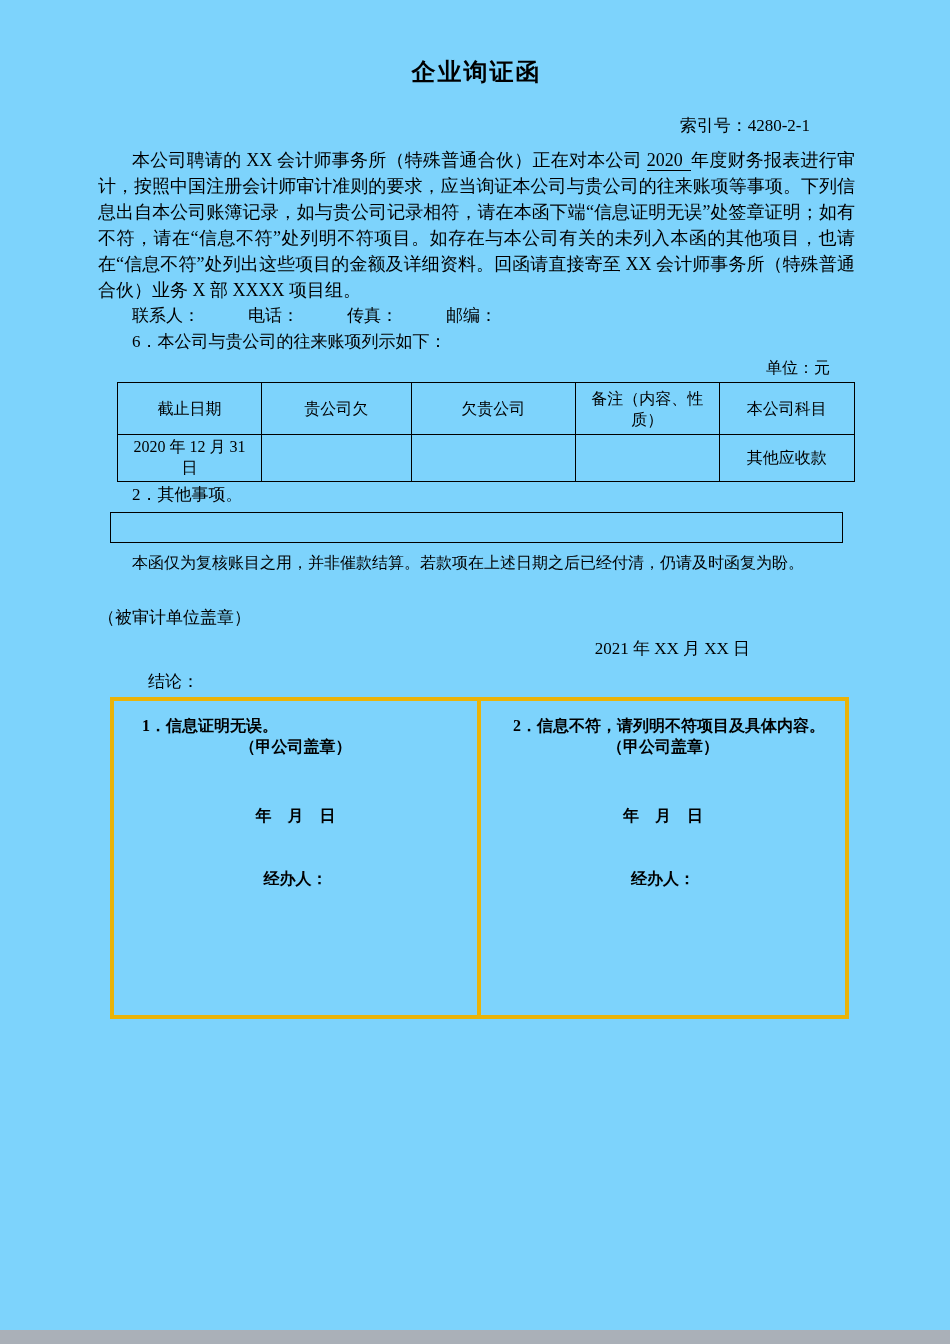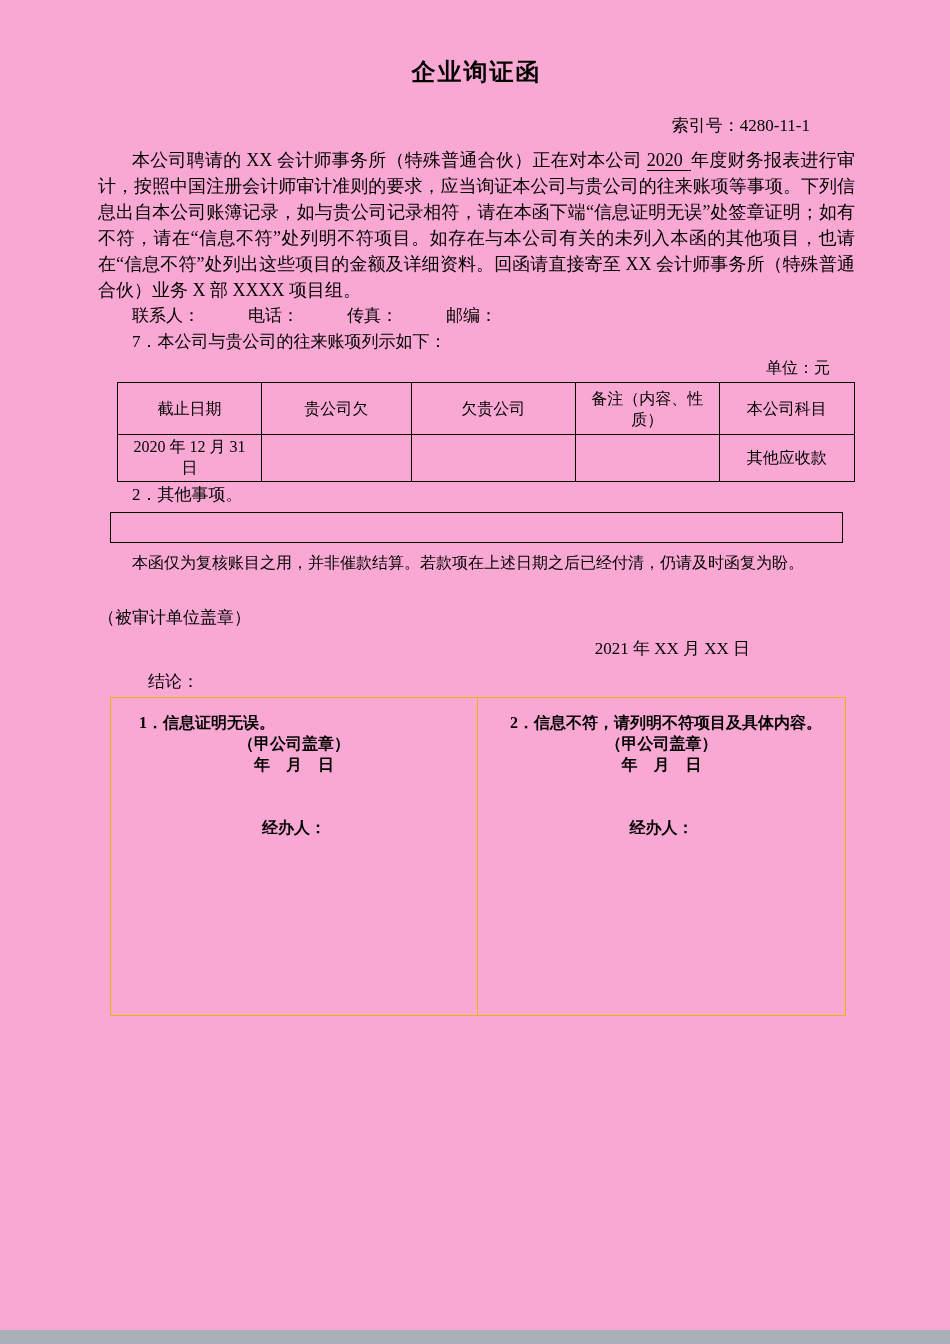--- a/index.html
+++ b/index.html
@@ -3,21 +3,21 @@
 <meta charset="utf-8">
 <style>
   html,body{margin:0;padding:0;}
   body{
     background:#aab0b8;
     font-family:"Liberation Serif","DejaVu Serif",serif;
     color:#000;
     width:950px;
   }
   .page{
-    width:950px;height:1330px;background:#f9a8d4;
+    width:950px;height:1330px;background:#7dd3fc;
     box-sizing:border-box;padding:56px 95px 0 98px;
     overflow:hidden;
   }
   .title{font-size:24px;font-weight:bold;text-align:center;letter-spacing:2px;margin:0 0 26px 0;}
   .index-line{font-size:17px;text-align:right;padding-right:45px;margin-bottom:10px;}
   .line{font-size:17px;line-height:26px;}
   .indent{text-indent:34px;}
   .body-p{font-size:18px;line-height:26px;text-align:justify;text-indent:34px;margin:0;}
   .u{border-bottom:1px solid #000;padding-right:8px;}
   .contacts span{margin-right:48px;}
@@ -26,45 +26,45 @@
   .t1{margin-left:19px;margin-top:3px;table-layout:fixed;}
   .t1 th,.t1 td{border:1px solid #000;font-weight:normal;font-size:16px;text-align:center;padding:2px 8px;box-sizing:border-box;}
   .t1 th{height:52px;line-height:21px;}
   .t1 td{height:33px;}
   .empty-box{margin-left:12px;width:733px;height:31px;border:1px solid #000;margin-top:4px;box-sizing:border-box;}
   .note{margin-top:7px;font-size:16px;}
   .stamp-line{font-size:17px;padding-right:65px;margin-top:30px;}
   .date-line{font-size:17px;text-align:right;padding-right:105px;margin-top:8px;}
   .conclusion-label{font-size:17px;margin-top:9px;margin-left:50px;line-height:26px;}
   .t2{margin-left:12px;margin-top:2px;width:735px;table-layout:fixed;}
-  .t2 td{border:1px solid #eab308;vertical-align:top;height:318px;font-size:16px;font-weight:bold;padding:0;box-sizing:border-box;}
+  .t2 td{border:4px solid #eab308;vertical-align:top;height:318px;font-size:16px;font-weight:bold;padding:0;box-sizing:border-box;}
   .c-head{padding:14px 6px 0 28px;line-height:22px;}
   .c-head-r{padding:14px 4px 0 32px;line-height:22px;}
   .c-stamp{text-align:center;}
-  .c-date{text-align:center;}
+  .c-date{text-align:center;margin-top:48px;}
   .c-handler{text-align:center;margin-top:42px;}
 </style>
 </head>
 <body>
 
 <div class="page">
 
   <h1 class="title">企业询证函</h1>
 
-  <div class="index-line">索引号：4280-11-1</div>
+  <div class="index-line">索引号：4280-2-1</div>
 
 
   <p class="body-p"><span>本公司聘请的 XX 会计师事务所（特殊普通合伙）正在对本公司 </span><span class="u">2020</span><span>年度财务报表进行审计，按照中国注册会计师审计准则的要求，应当询证本公司与贵公司的往来账项等事项。下列信息出自本公司账簿记录，如与贵公司记录相符，请在本函下端“信息证明无误”处签章证明；如有不符，请在“信息不符”处列明不符项目。如存在与本公司有关的未列入本函的其他项目，也请在“信息不符”处列出这些项目的金额及详细资料。回函请直接寄至 XX 会计师事务所（特殊普通合伙）业务 X 部 XXXX 项目组。</span></p>
 
 
   <div class="line indent contacts">
     <span>联系人：</span><span>电话：</span><span>传真：</span><span>邮编：</span>
   </div>
 
-  <div class="line indent">7．本公司与贵公司的往来账项列示如下：</div>
+  <div class="line indent">6．本公司与贵公司的往来账项列示如下：</div>
 
   <div class="unit-line">单位：元</div>
 
   <table class="t1">
     <tbody>
         <tr>
       <th style="width:148px">截止日期</th>
       <th style="width:155px">贵公司欠</th>
       <th style="width:170px">欠贵公司</th>
       <th style="width:148px">备注（内容、性质）</th>

